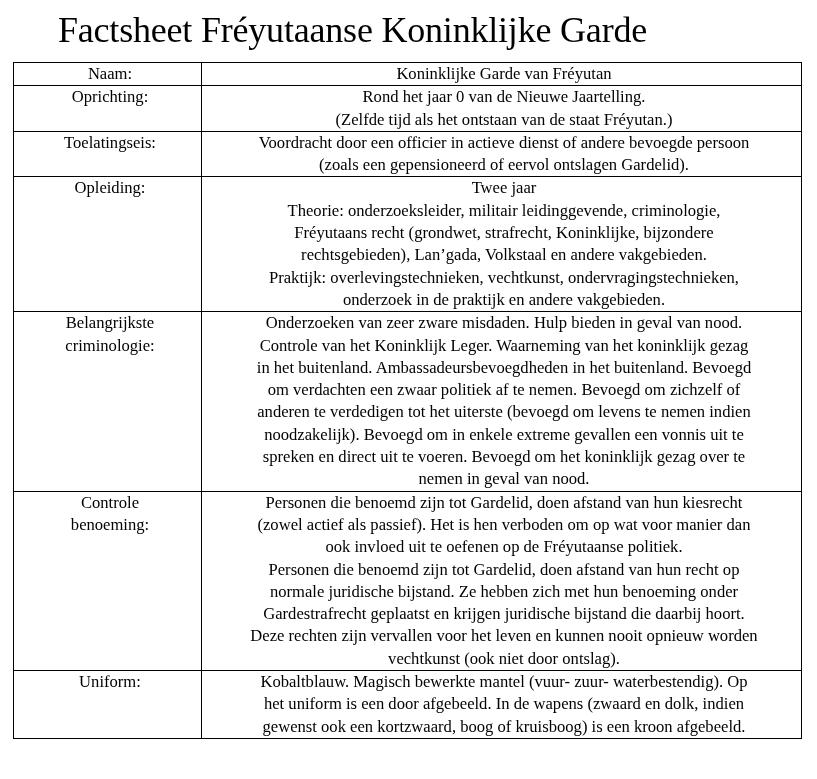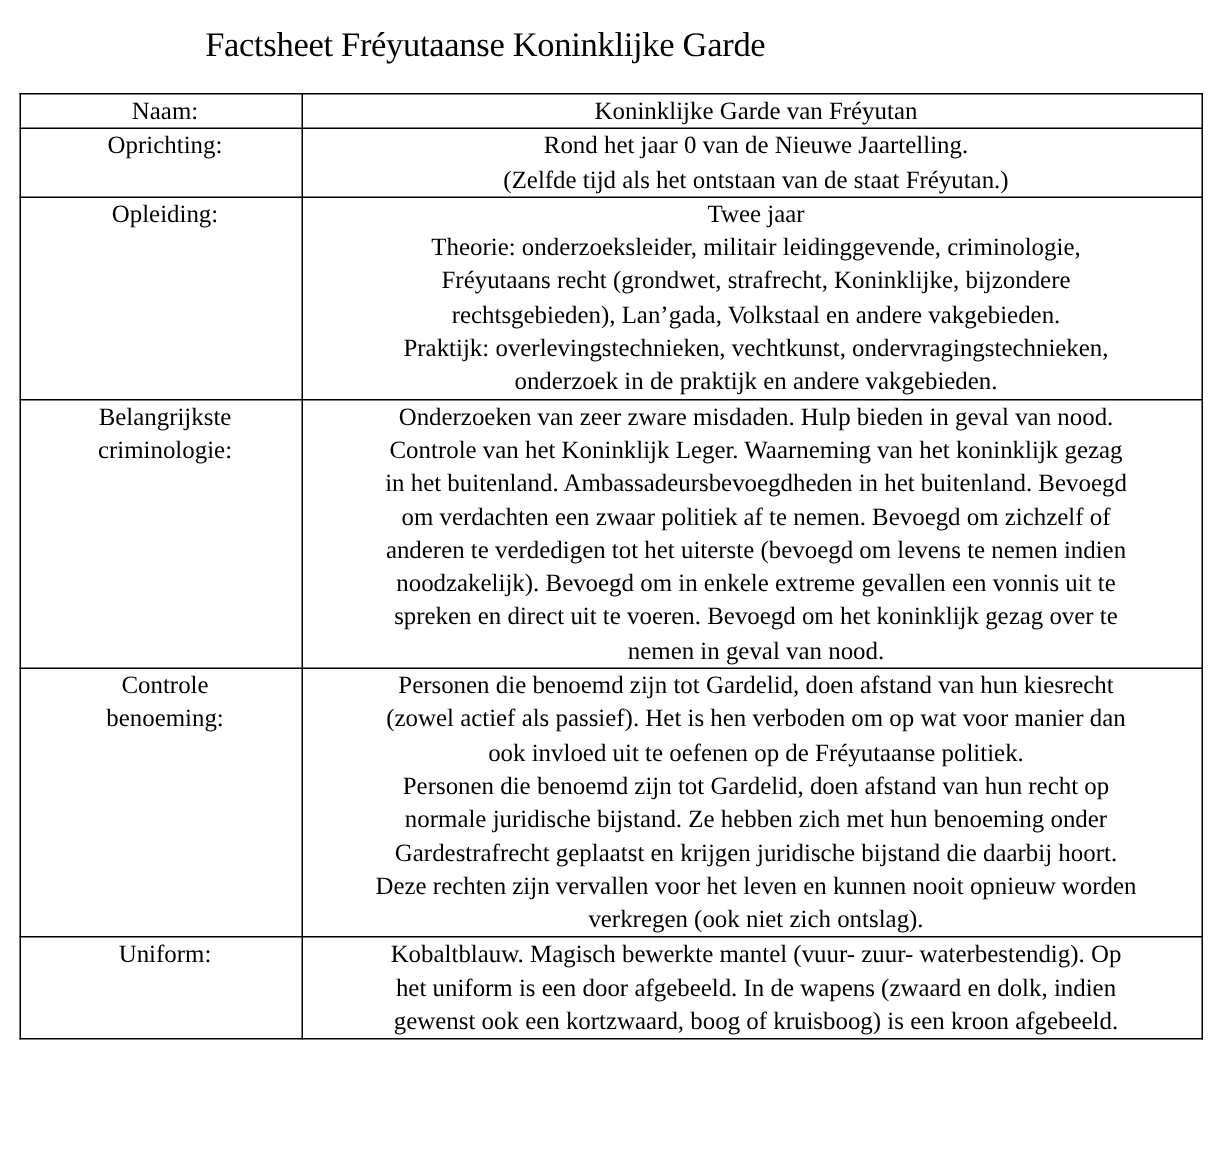--- a/index.html
+++ b/index.html
@@ -1,19 +1,19 @@
 <!DOCTYPE html>
 <html><head>
 <meta charset="utf-8">
 <style>
   html, body { margin: 0; padding: 0; background: #ffffff; }
   body { width: 817px; height: 779px; position: relative; overflow: hidden;
          font-family: "Liberation Serif", "DejaVu Serif", serif; color: #000; }
-  .title { position: absolute; top: 12px; left: 0; width: 647px; text-align: center;
-           font-size: 23px; line-height: 36px; letter-spacing: -0.2px; }
+  .title { position: absolute; top: 12px; left: 0; width: 647px; text-align: right;
+           font-size: 36px; line-height: 36px; letter-spacing: -0.2px; }
   table.facts { position: absolute; left: 13px; top: 62px; width: 789px;
                 border-collapse: collapse; table-layout: fixed; }
   table.facts td { border: 1px solid #000; vertical-align: top;
                    font-size: 16.6px; line-height: 22.3px; padding: 0 4px 0 9px; }
   table.facts td.label { width: 174px; }
   .line { display: block; white-space: nowrap; text-align: center; }
 </style>
 </head>
 <body>
 
@@ -29,20 +29,29 @@
           <span class="line">Koninklijke Garde van Fréyutan</span>
         </td>
       </tr>
       <tr>
         <td class="label">
           <span class="line">Oprichting:</span>
         </td>
         <td class="value">
           <span class="line">Rond het jaar 0 van de Nieuwe Jaartelling.</span>
           <span class="line">(Zelfde tijd als het ontstaan van de staat Fréyutan.)</span>
+        </td>
+      </tr>
+      <tr>
+        <td class="label">
+          <span class="line">Toelatingseis:</span>
+        </td>
+        <td class="value">
+          <span class="line">Voordracht door een officier in actieve dienst of andere bevoegde persoon</span>
+          <span class="line">(zoals een gepensioneerd of eervol ontslagen Gardelid).</span>
         </td>
       </tr>
       <tr>
         <td class="label">
           <span class="line">Opleiding:</span>
         </td>
         <td class="value">
           <span class="line">Twee jaar</span>
           <span class="line">Theorie: onderzoeksleider, militair leidinggevende, criminologie,</span>
           <span class="line">Fréyutaans recht (grondwet, strafrecht, Koninklijke, bijzondere</span>
@@ -73,21 +82,21 @@
           <span class="line">benoeming:</span>
         </td>
         <td class="value">
           <span class="line">Personen die benoemd zijn tot Gardelid, doen afstand van hun kiesrecht</span>
           <span class="line">(zowel actief als passief). Het is hen verboden om op wat voor manier dan</span>
           <span class="line">ook invloed uit te oefenen op de Fréyutaanse politiek.</span>
           <span class="line">Personen die benoemd zijn tot Gardelid, doen afstand van hun recht op</span>
           <span class="line">normale juridische bijstand. Ze hebben zich met hun benoeming onder</span>
           <span class="line">Gardestrafrecht geplaatst en krijgen juridische bijstand die daarbij hoort.</span>
           <span class="line">Deze rechten zijn vervallen voor het leven en kunnen nooit opnieuw worden</span>
-          <span class="line">verkregen (ook niet zich ontslag).</span>
+          <span class="line">vechtkunst (ook niet door ontslag).</span>
         </td>
       </tr>
       <tr>
         <td class="label">
           <span class="line">Uniform:</span>
         </td>
         <td class="value">
           <span class="line">Kobaltblauw. Magisch bewerkte mantel (vuur- zuur- waterbestendig). Op</span>
           <span class="line">het uniform is een door afgebeeld. In de wapens (zwaard en dolk, indien</span>
           <span class="line">gewenst ook een kortzwaard, boog of kruisboog) is een kroon afgebeeld.</span>

